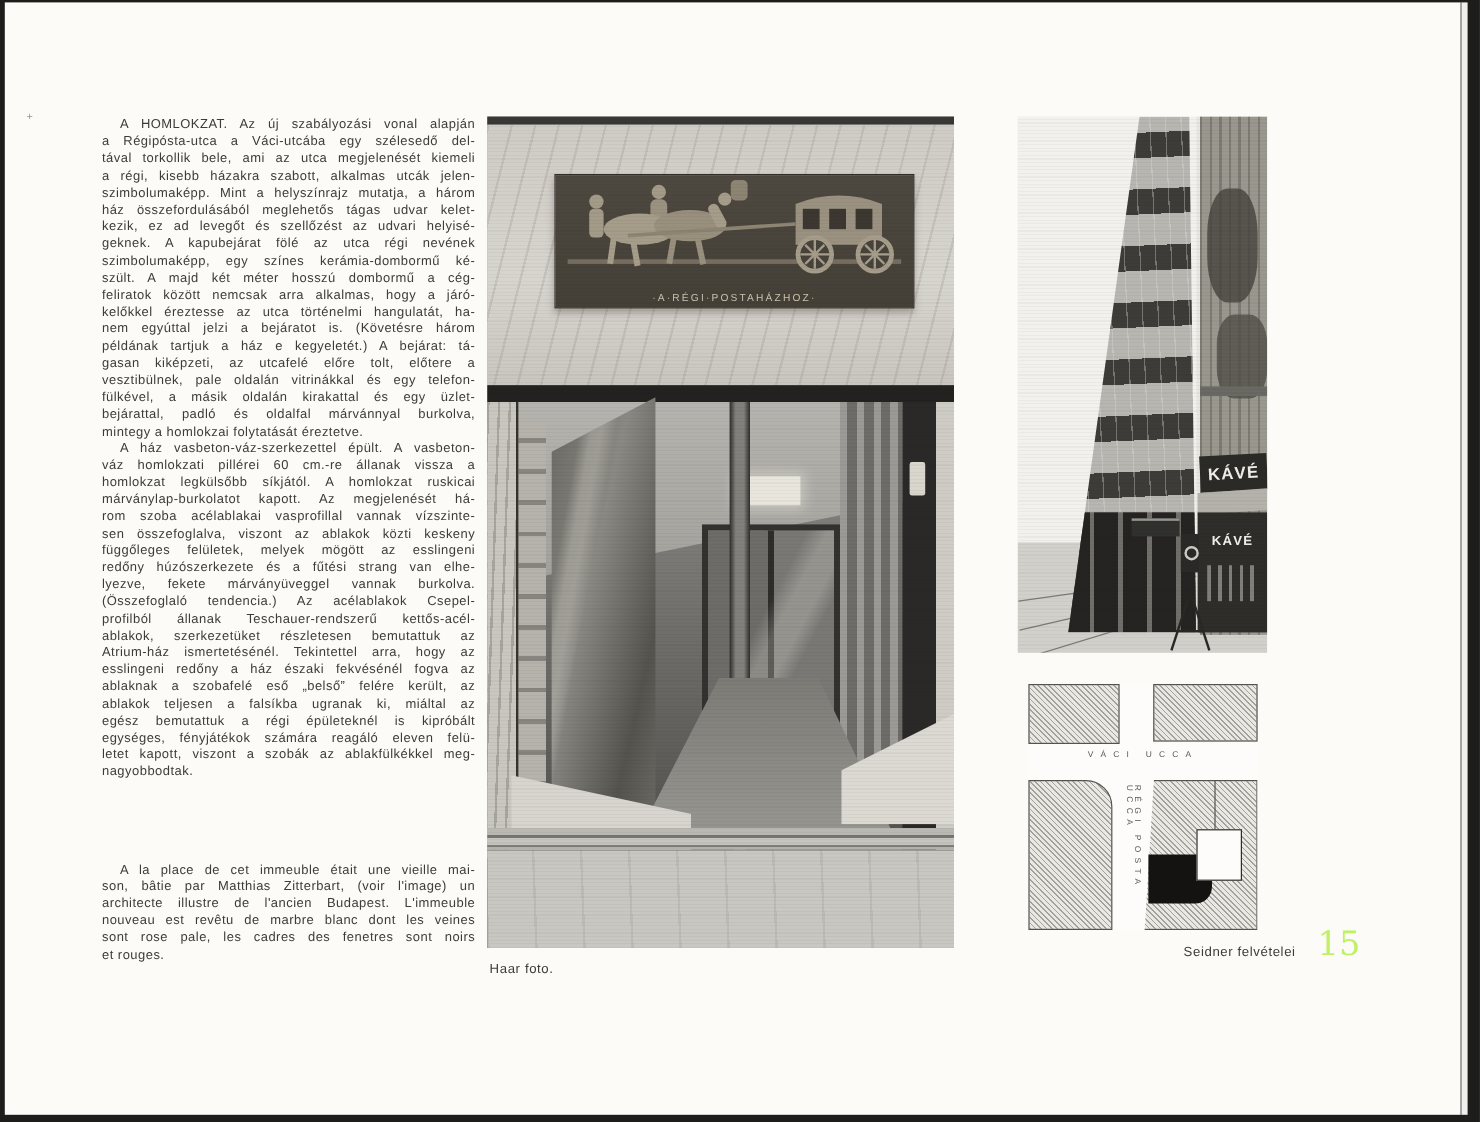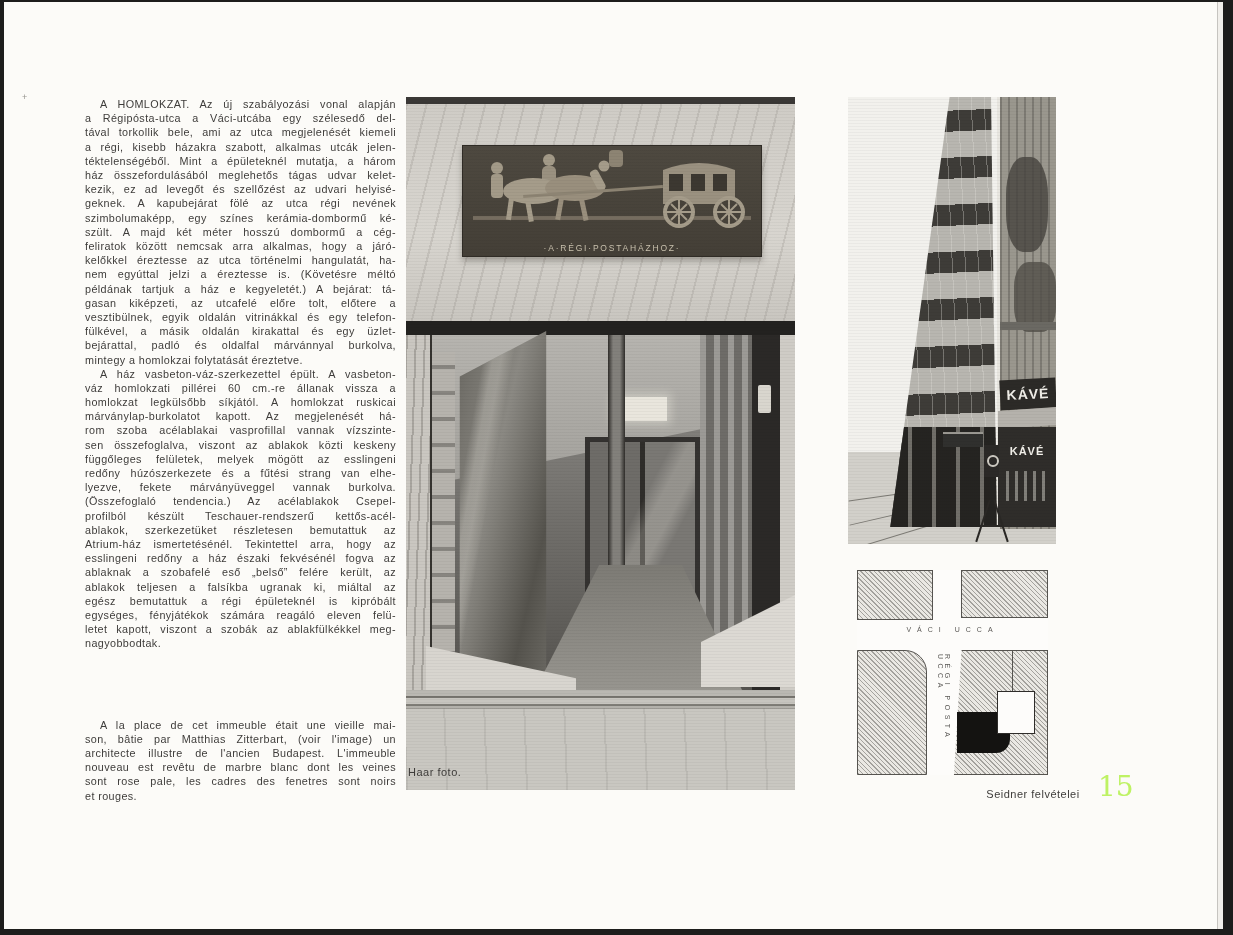--- a/index.html
+++ b/index.html
@@ -136,48 +136,48 @@
   <div class="page-edge-sliver"></div>
   <div class="page-edge-line"></div>
 
   <div class="margin-mark">+</div>
 
   <div class="textblock" style="top:97px;">
       <div class="tline first">A HOMLOKZAT. Az új szabályozási vonal alapján</div>
       <div class="tline">a Régipósta-utca a Váci-utcába egy szélesedő del-</div>
       <div class="tline">tával torkollik bele, ami az utca megjelenését kiemeli</div>
       <div class="tline">a régi, kisebb házakra szabott, alkalmas utcák jelen-</div>
-      <div class="tline">téktelenségéből. Mint a épületeknél mutatja, a három</div>
+      <div class="tline">szimbolumaképp. Mint a helyszínrajz mutatja, a három</div>
       <div class="tline">ház összefordulásából meglehetős tágas udvar kelet-</div>
       <div class="tline">kezik, ez ad levegőt és szellőzést az udvari helyisé-</div>
       <div class="tline">geknek. A kapubejárat fölé az utca régi nevének</div>
       <div class="tline">szimbolumaképp, egy színes kerámia-dombormű ké-</div>
       <div class="tline">szült. A majd két méter hosszú dombormű a cég-</div>
       <div class="tline">feliratok között nemcsak arra alkalmas, hogy a járó-</div>
       <div class="tline">kelőkkel éreztesse az utca történelmi hangulatát, ha-</div>
-      <div class="tline">nem egyúttal jelzi a éreztesse is. (Követésre méltó</div>
+      <div class="tline">nem egyúttal jelzi a bejáratot is. (Követésre három</div>
       <div class="tline">példának tartjuk a ház e kegyeletét.) A bejárat: tá-</div>
       <div class="tline">gasan kiképzeti, az utcafelé előre tolt, előtere a</div>
-      <div class="tline">vesztibülnek, egyik oldalán vitrinákkal és egy telefon-</div>
+      <div class="tline">vesztibülnek, pale oldalán vitrinákkal és egy telefon-</div>
       <div class="tline">fülkével, a másik oldalán kirakattal és egy üzlet-</div>
       <div class="tline">bejárattal, padló és oldalfal márvánnyal burkolva,</div>
       <div class="tline last">mintegy a homlokzai folytatását éreztetve.</div>
     </div>
   <div class="textblock" style="top:366.5px;">
       <div class="tline first">A ház vasbeton-váz-szerkezettel épült. A vasbeton-</div>
       <div class="tline">váz homlokzati pillérei 60 cm.-re állanak vissza a</div>
       <div class="tline">homlokzat legkülsőbb síkjától. A homlokzat ruskicai</div>
       <div class="tline">márványlap-burkolatot kapott. Az megjelenését há-</div>
       <div class="tline">rom szoba acélablakai vasprofillal vannak vízszinte-</div>
       <div class="tline">sen összefoglalva, viszont az ablakok közti keskeny</div>
       <div class="tline">függőleges felületek, melyek mögött az esslingeni</div>
       <div class="tline">redőny húzószerkezete és a fűtési strang van elhe-</div>
       <div class="tline">lyezve, fekete márványüveggel vannak burkolva.</div>
       <div class="tline">(Összefoglaló tendencia.) Az acélablakok Csepel-</div>
-      <div class="tline">profilból készült Teschauer-rendszerű kettős-acél-</div>
+      <div class="tline">profilból állanak Teschauer-rendszerű kettős-acél-</div>
       <div class="tline">ablakok, szerkezetüket részletesen bemutattuk az</div>
       <div class="tline">Atrium-ház ismertetésénél. Tekintettel arra, hogy az</div>
       <div class="tline">esslingeni redőny a ház északi fekvésénél fogva az</div>
       <div class="tline">ablaknak a szobafelé eső „belső” felére került, az</div>
       <div class="tline">ablakok teljesen a falsíkba ugranak ki, miáltal az</div>
       <div class="tline">egész bemutattuk a régi épületeknél is kipróbált</div>
       <div class="tline">egységes, fényjátékok számára reagáló eleven felü-</div>
       <div class="tline">letet kapott, viszont a szobák az ablakfülkékkel meg-</div>
       <div class="tline last">nagyobbodtak.</div>
     </div>
@@ -240,21 +240,21 @@
     <div class="abs ent-rightframe"></div>
     <div class="abs ent-signlight"></div>
     <div class="abs ent-rightjamb"></div>
     <div class="abs ent-ramp"></div>
     <div class="abs ent-parapet-l"></div>
     <div class="abs ent-parapet-r"></div>
     <div class="abs ent-steps"></div>
     <div class="abs ent-sidewalk"></div>
     <div class="grain"></div>
   </div>
-  <div class="caption" style="left:408px;top:766px;">Haar foto.</div>
+  <div class="caption" style="left:408px;top:802px;">Haar foto.</div>
 
   <div class="photo fac">
     <div class="abs fac-street"></div>
     <div class="curb" style="left:0;top:393px;width:150px;transform:rotate(-8deg);"></div>
     <div class="curb" style="left:0;top:413px;width:130px;transform:rotate(-13deg);"></div>
     <div class="curb" style="left:10px;top:433px;width:110px;transform:rotate(-17deg);"></div>
     <div class="abs fac-modern">
       <div class="fac-bands">
         <div class="fac-mullions"></div>
       </div>

